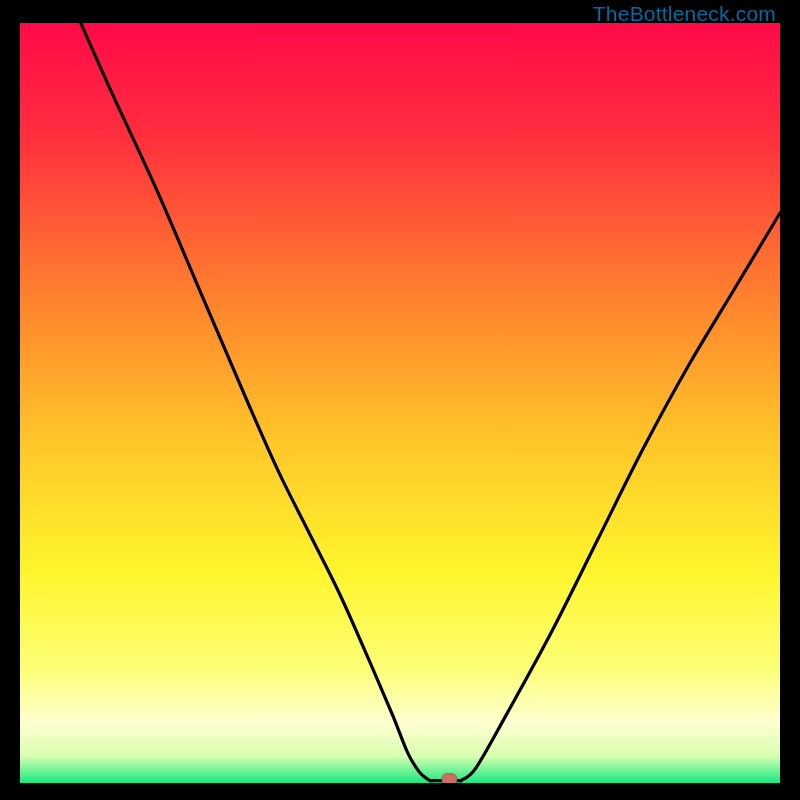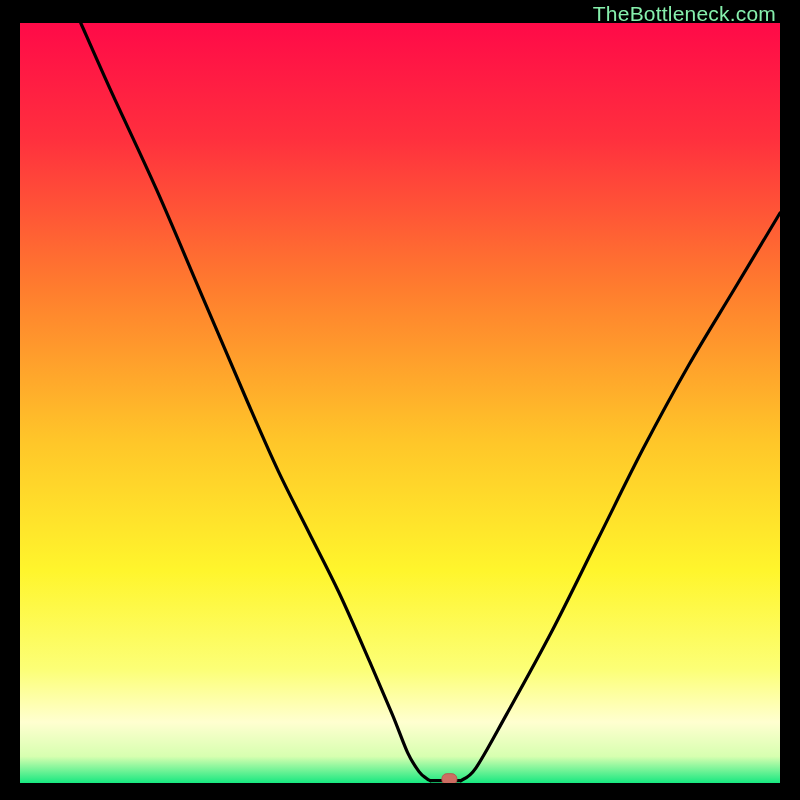--- a/index.html
+++ b/index.html
@@ -23,21 +23,21 @@
     position: absolute;
     left: 0;
     top: 0;
     width: 760px;
     height: 760px;
   }
   .watermark {
     position: absolute;
     top: 2px;
     right: 24px;
-    color: #86efac;
+    color: #0369a1;
     font-size: 21px;
     font-weight: 500;
     letter-spacing: 0.2px;
   }
 </style>
 </head>
 <body>
 
 <div class="watermark">TheBottleneck.com</div>
 

